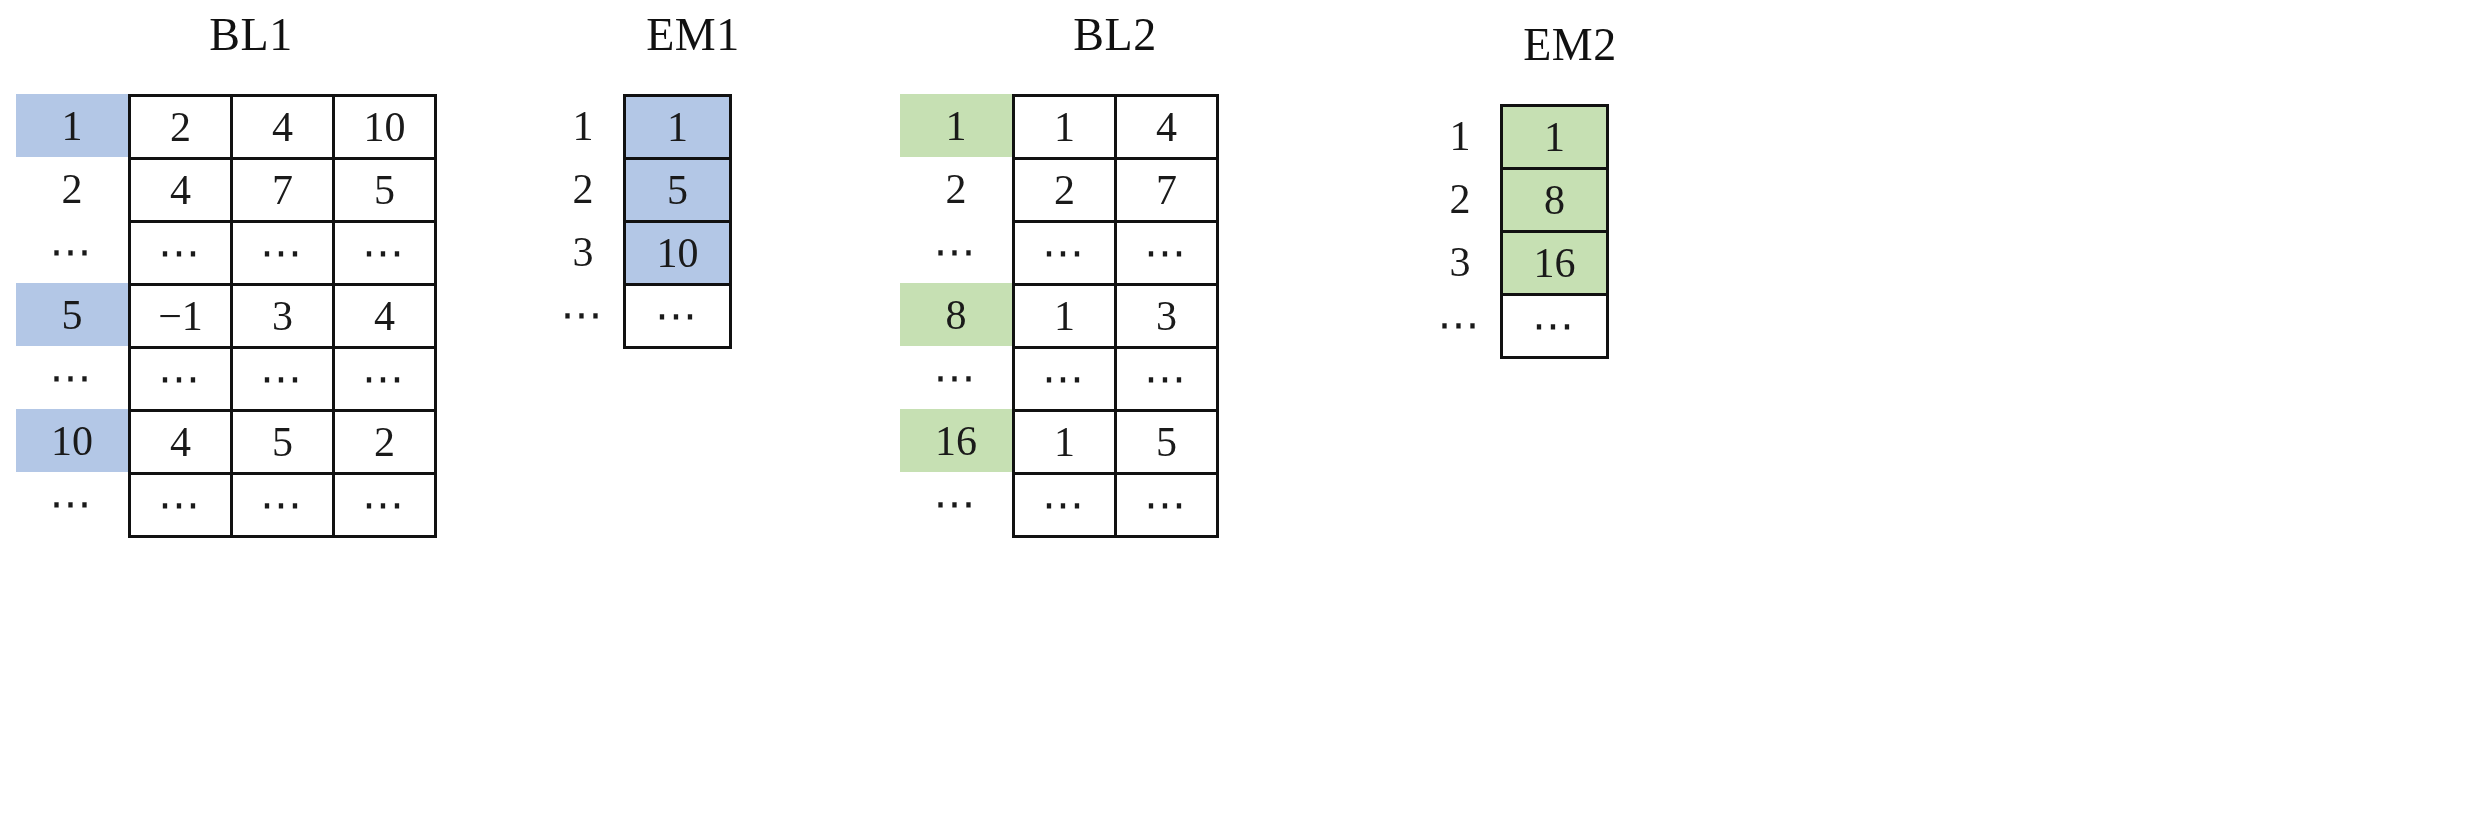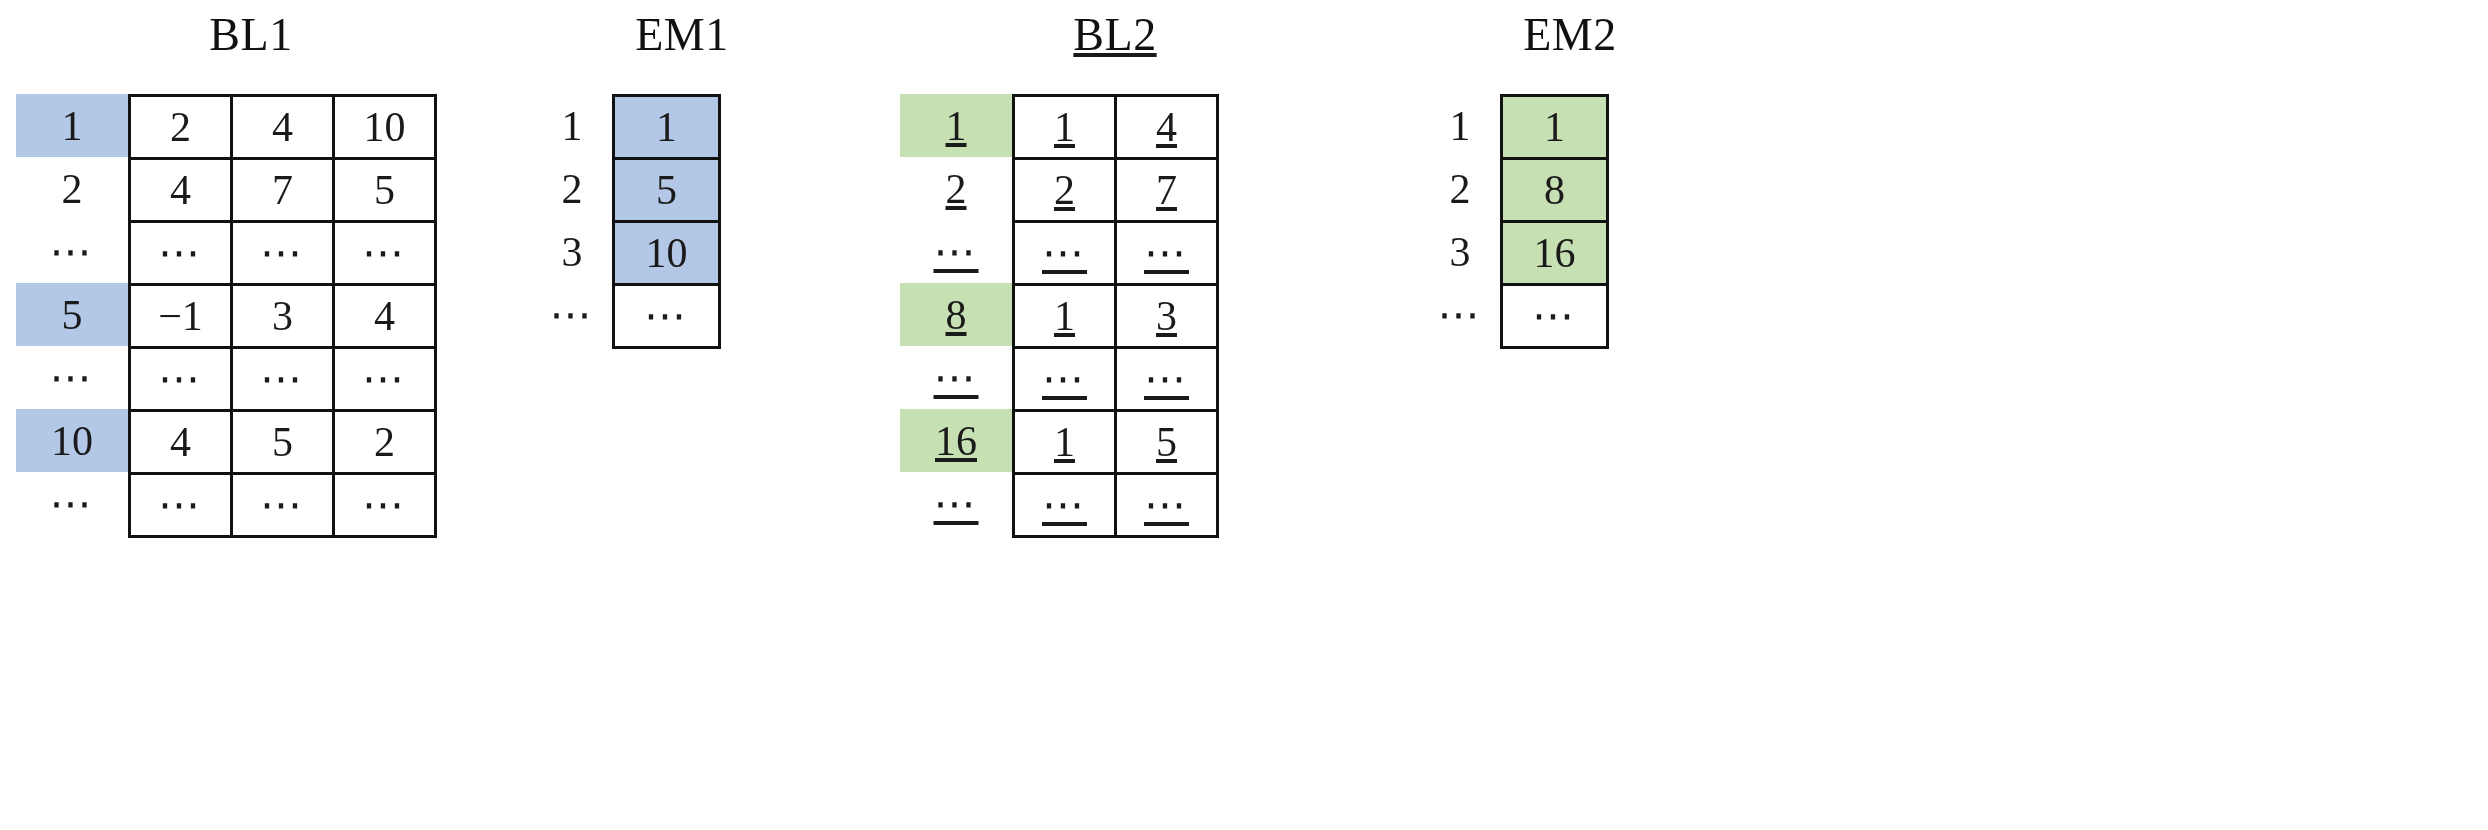--- a/index.html
+++ b/index.html
@@ -86,25 +86,25 @@
   .grid-cell.fill-green { background: #c6e0b3; }
 
   .dots {
     letter-spacing: 3px;
     font-size: 42px;
   }
 
   
   #group-bl1 { left: 0px;    width: 470px; }
   #group-em1 { left: 520px;  width: 300px; }
-  #group-bl2 { left: 880px;  width: 430px; text-decoration: underline; }
-  #group-em2 { left: 1360px; width: 300px; }
+  #group-bl2 { left: 880px;  width: 430px; }
+  #group-em2 { left: 1360px; width: 300px; margin-top: 10px; }
 
   #group-bl1 { left: 0px; padding-left: 16px; }
-  #group-em1 { left: 532px; }
+  #group-em1 { left: 543px; }
   #group-bl2 { left: 900px; }
   #group-em2 { left: 1420px; }
 
   
   #group-bl1 .index-cell { width: 112px; height: 63px; }
   #group-bl1 .grid-cell  { width: 102px; height: 63px; }
 
   
   #group-em1 .index-cell { width: 80px;  height: 63px; }
   #group-em1 .grid-cell  { width: 106px; height: 63px; }

